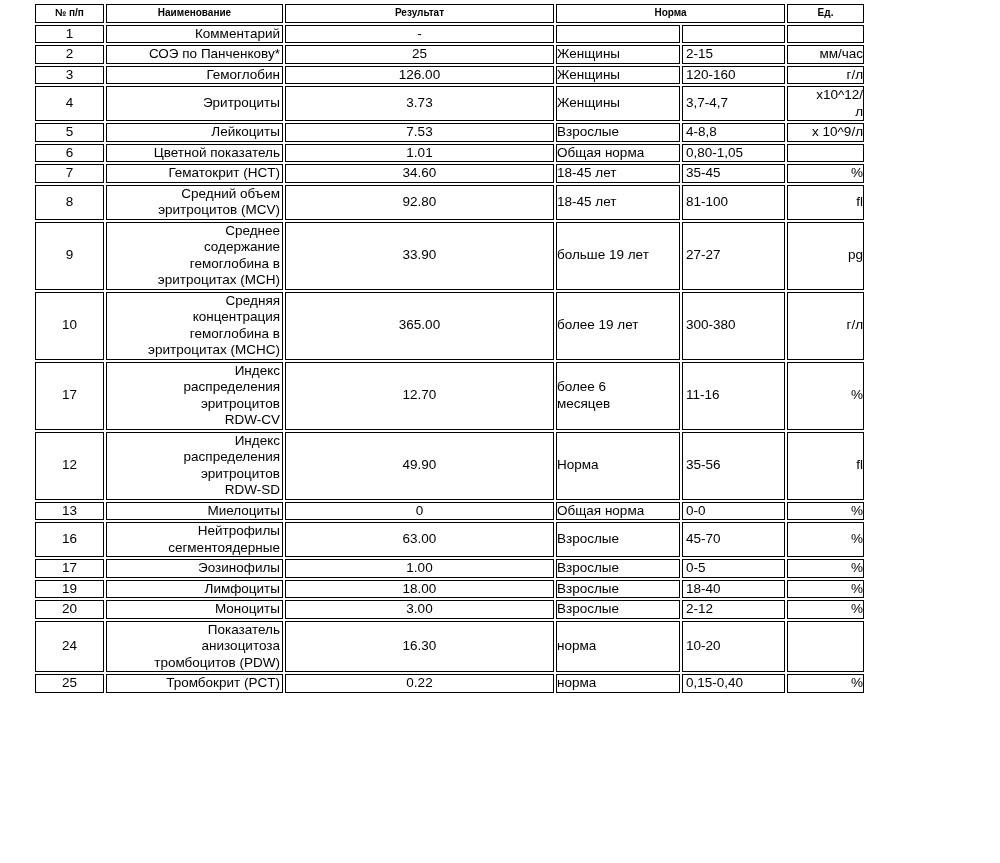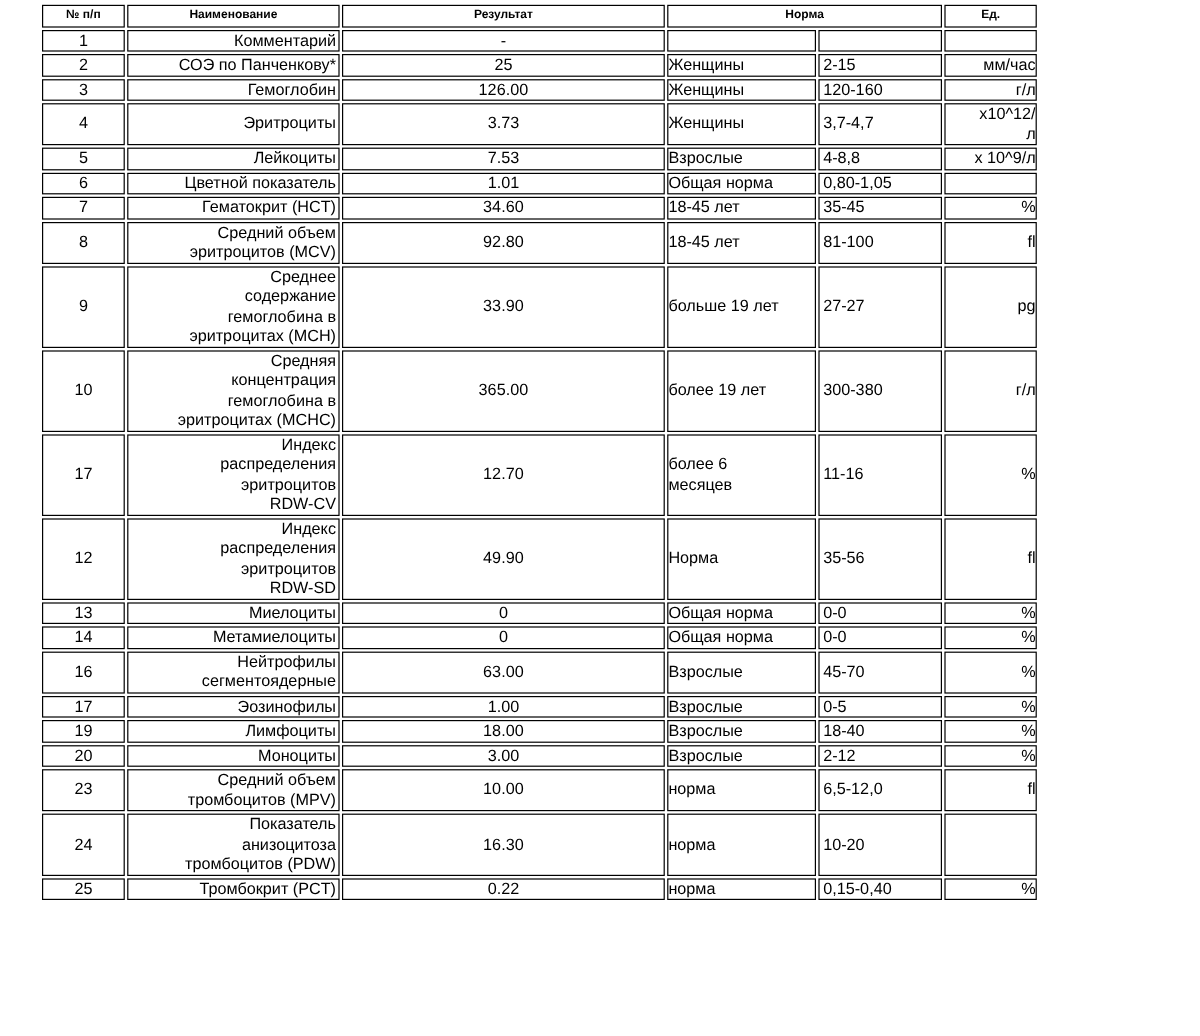--- a/index.html
+++ b/index.html
@@ -189,28 +189,20 @@
   </tr>
         <tr>
     <td class="c-num">13</td>
     <td class="c-name">Миелоциты</td>
     <td class="c-result">0</td>
     <td class="c-ngroup">Общая норма</td>
     <td class="c-nrange">0-0</td>
     <td class="c-unit">%</td>
   </tr>
         <tr>
-    <td class="c-num">14</td>
-    <td class="c-name">Метамиелоциты</td>
-    <td class="c-result">0</td>
-    <td class="c-ngroup">Общая норма</td>
-    <td class="c-nrange">0-0</td>
-    <td class="c-unit">%</td>
-  </tr>
-        <tr>
     <td class="c-num">16</td>
     <td class="c-name">Нейтрофилы
 сегментоядерные</td>
     <td class="c-result">63.00</td>
     <td class="c-ngroup">Взрослые</td>
     <td class="c-nrange">45-70</td>
     <td class="c-unit">%</td>
   </tr>
         <tr>
     <td class="c-num">17</td>
@@ -228,29 +220,20 @@
     <td class="c-nrange">18-40</td>
     <td class="c-unit">%</td>
   </tr>
         <tr>
     <td class="c-num">20</td>
     <td class="c-name">Моноциты</td>
     <td class="c-result">3.00</td>
     <td class="c-ngroup">Взрослые</td>
     <td class="c-nrange">2-12</td>
     <td class="c-unit">%</td>
-  </tr>
-        <tr>
-    <td class="c-num">23</td>
-    <td class="c-name">Средний объем
-тромбоцитов (MPV)</td>
-    <td class="c-result">10.00</td>
-    <td class="c-ngroup">норма</td>
-    <td class="c-nrange">6,5-12,0</td>
-    <td class="c-unit">fl</td>
   </tr>
         <tr>
     <td class="c-num">24</td>
     <td class="c-name">Показатель
 анизоцитоза
 тромбоцитов (PDW)</td>
     <td class="c-result">16.30</td>
     <td class="c-ngroup">норма</td>
     <td class="c-nrange">10-20</td>
     <td class="c-unit"></td>

